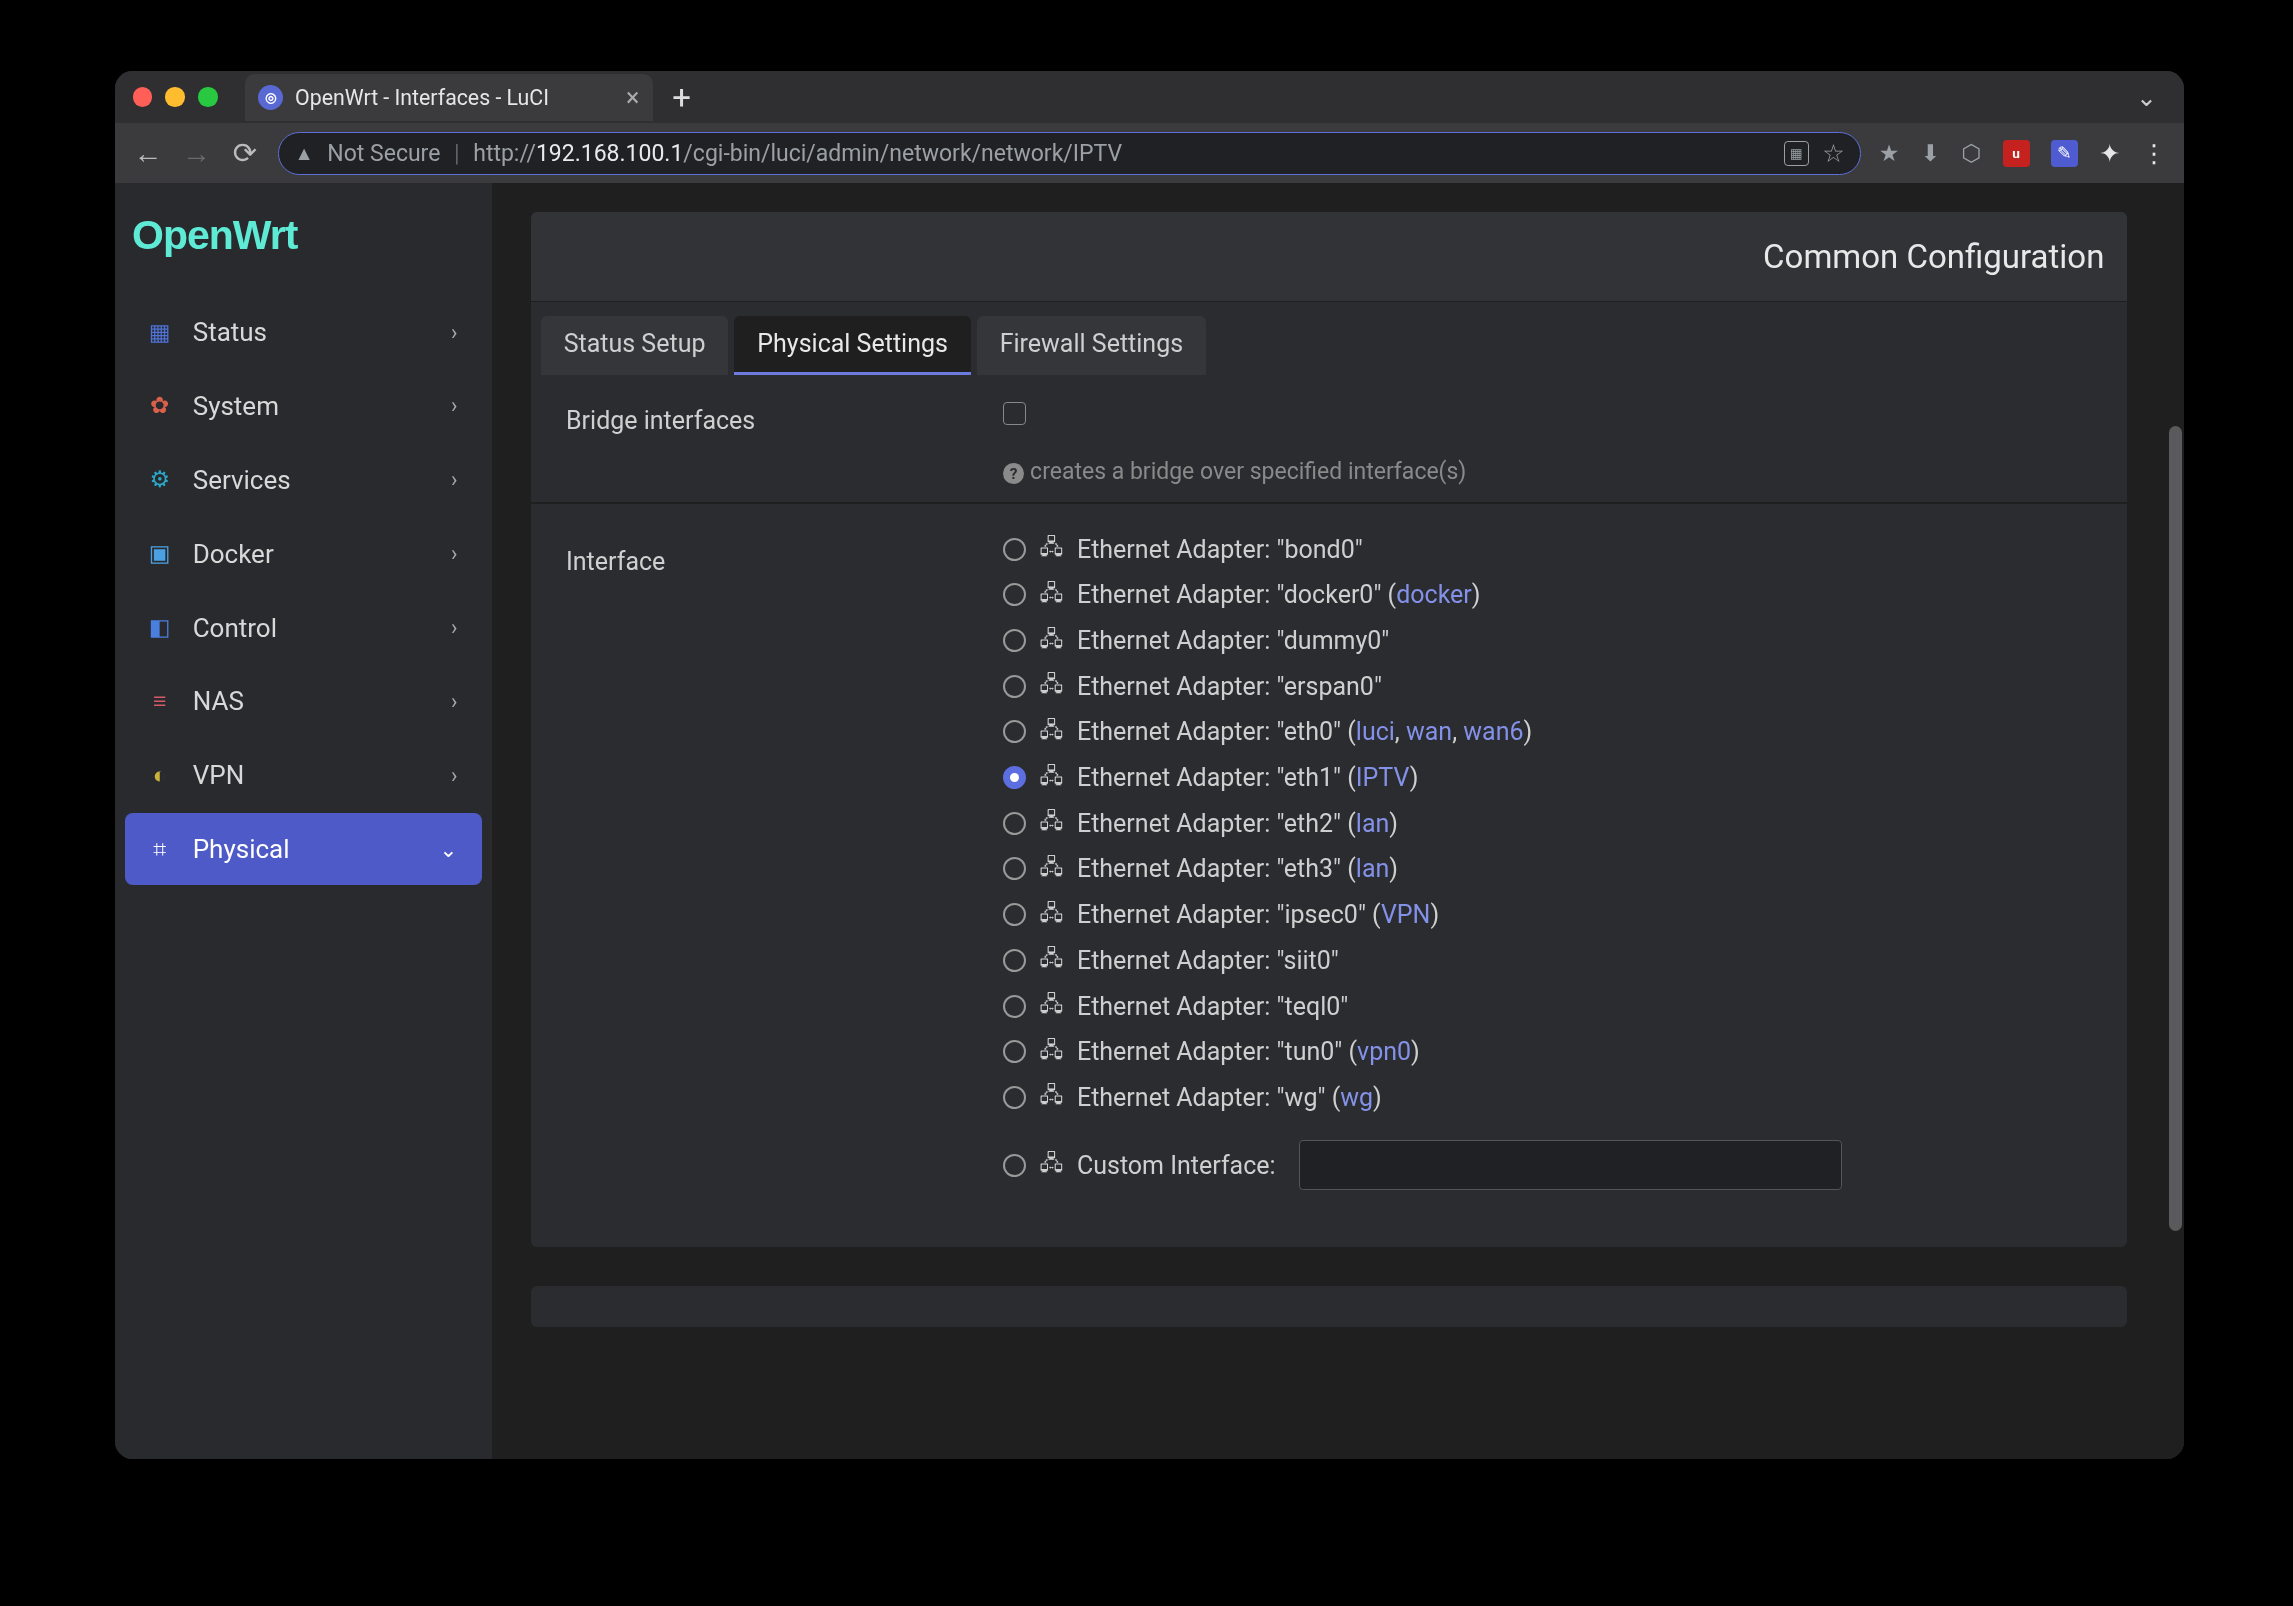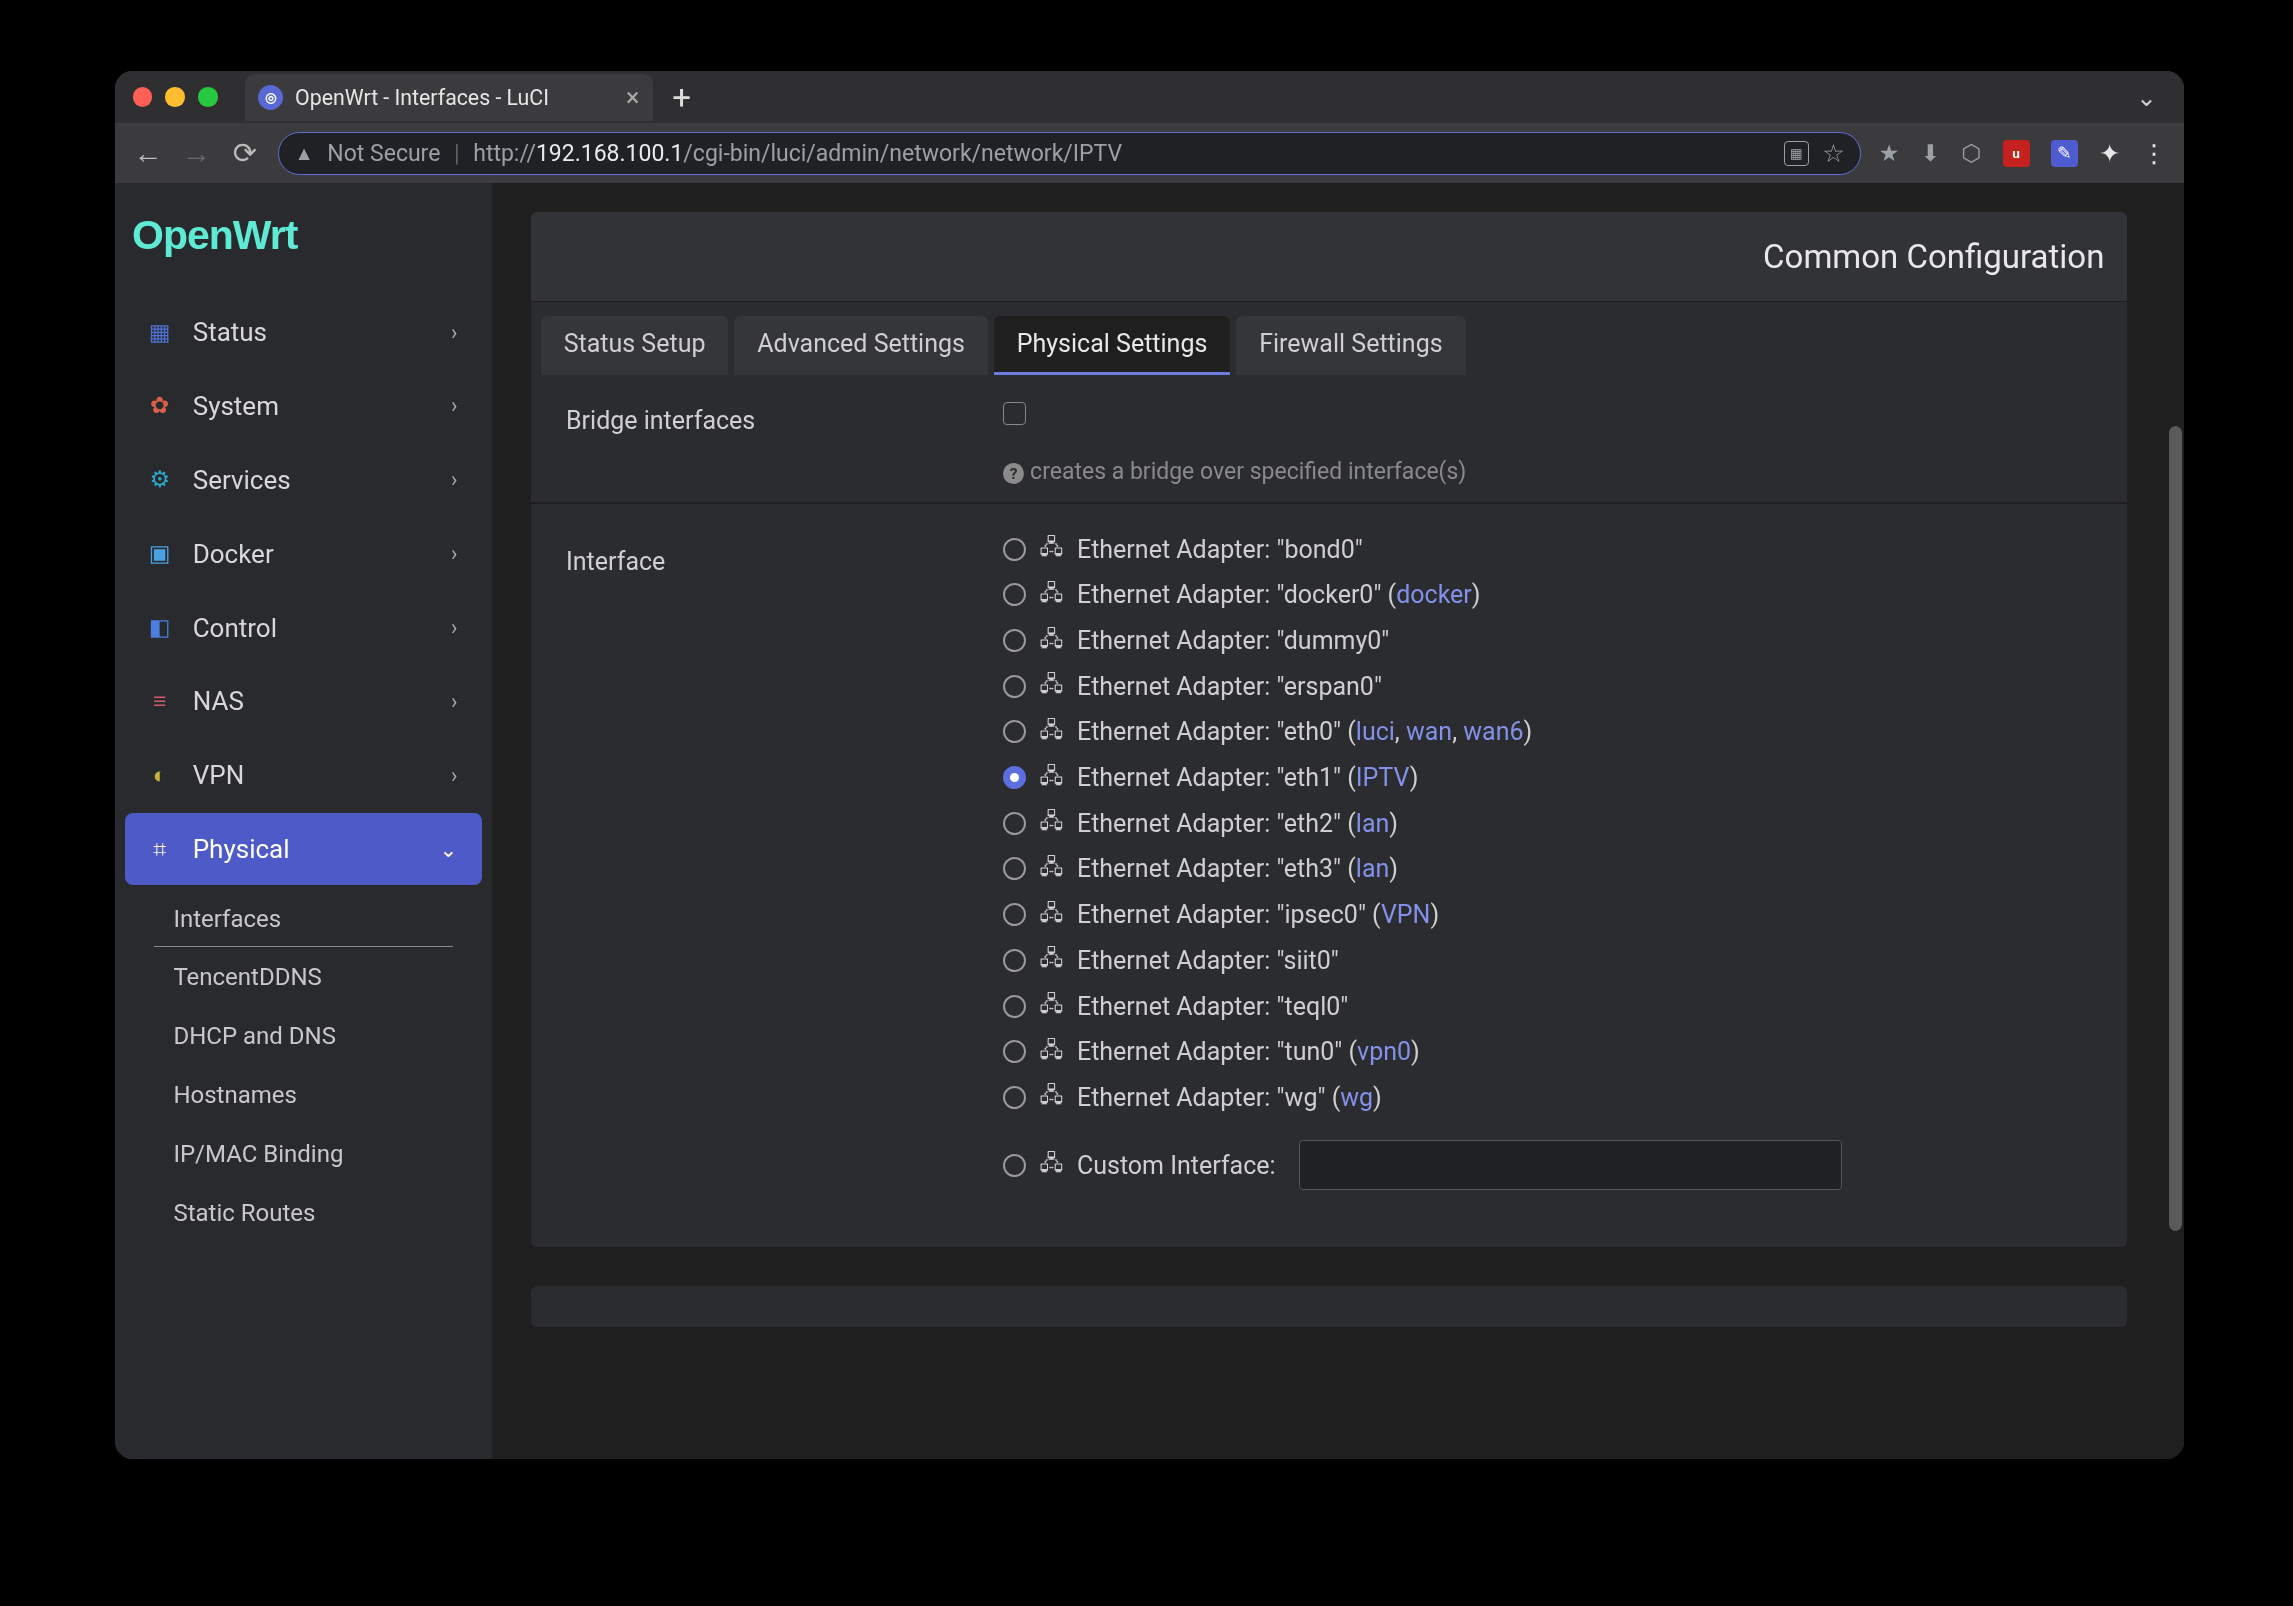--- a/index.html
+++ b/index.html
@@ -378,36 +378,27 @@
             <span class="mi-icon ic-vpn">◐</span>
             <span class="mi-label">VPN</span>
             <span class="mi-chev">›</span>
           </div>
           <div class="menu-item active">
             <span class="mi-icon ic-network">⌗</span>
             <span class="mi-label">Physical</span>
             <span class="mi-chev">⌄</span>
           </div>
         </div>
-      <div class="submenu" id="submenu-container">
-          <div class="sub-item current">Interfaces</div>
-          <div class="sub-item">TencentDDNS</div>
-          <div class="sub-item">DHCP and DNS</div>
-          <div class="sub-item">Hostnames</div>
-          <div class="sub-item">IP/MAC Binding</div>
-          <div class="sub-item">Static Routes</div>
-        </div>
     </div>
 
     <div class="main">
       <div class="panel">
         <div class="panel-header">Common Configuration</div>
         <div class="tabs" id="tabs-container">
             <div class="tab-btn">Status Setup</div>
-            <div class="tab-btn">Advanced Settings</div>
             <div class="tab-btn active">Physical Settings</div>
             <div class="tab-btn">Firewall Settings</div>
           </div>
         <div class="section">
           <div class="row">
             <div class="row-label">Bridge interfaces</div>
             <div class="row-field">
               <span class="checkbox"></span>
               <div class="hint">
                 <span class="q">?</span><span>creates a bridge over specified interface(s)</span>

